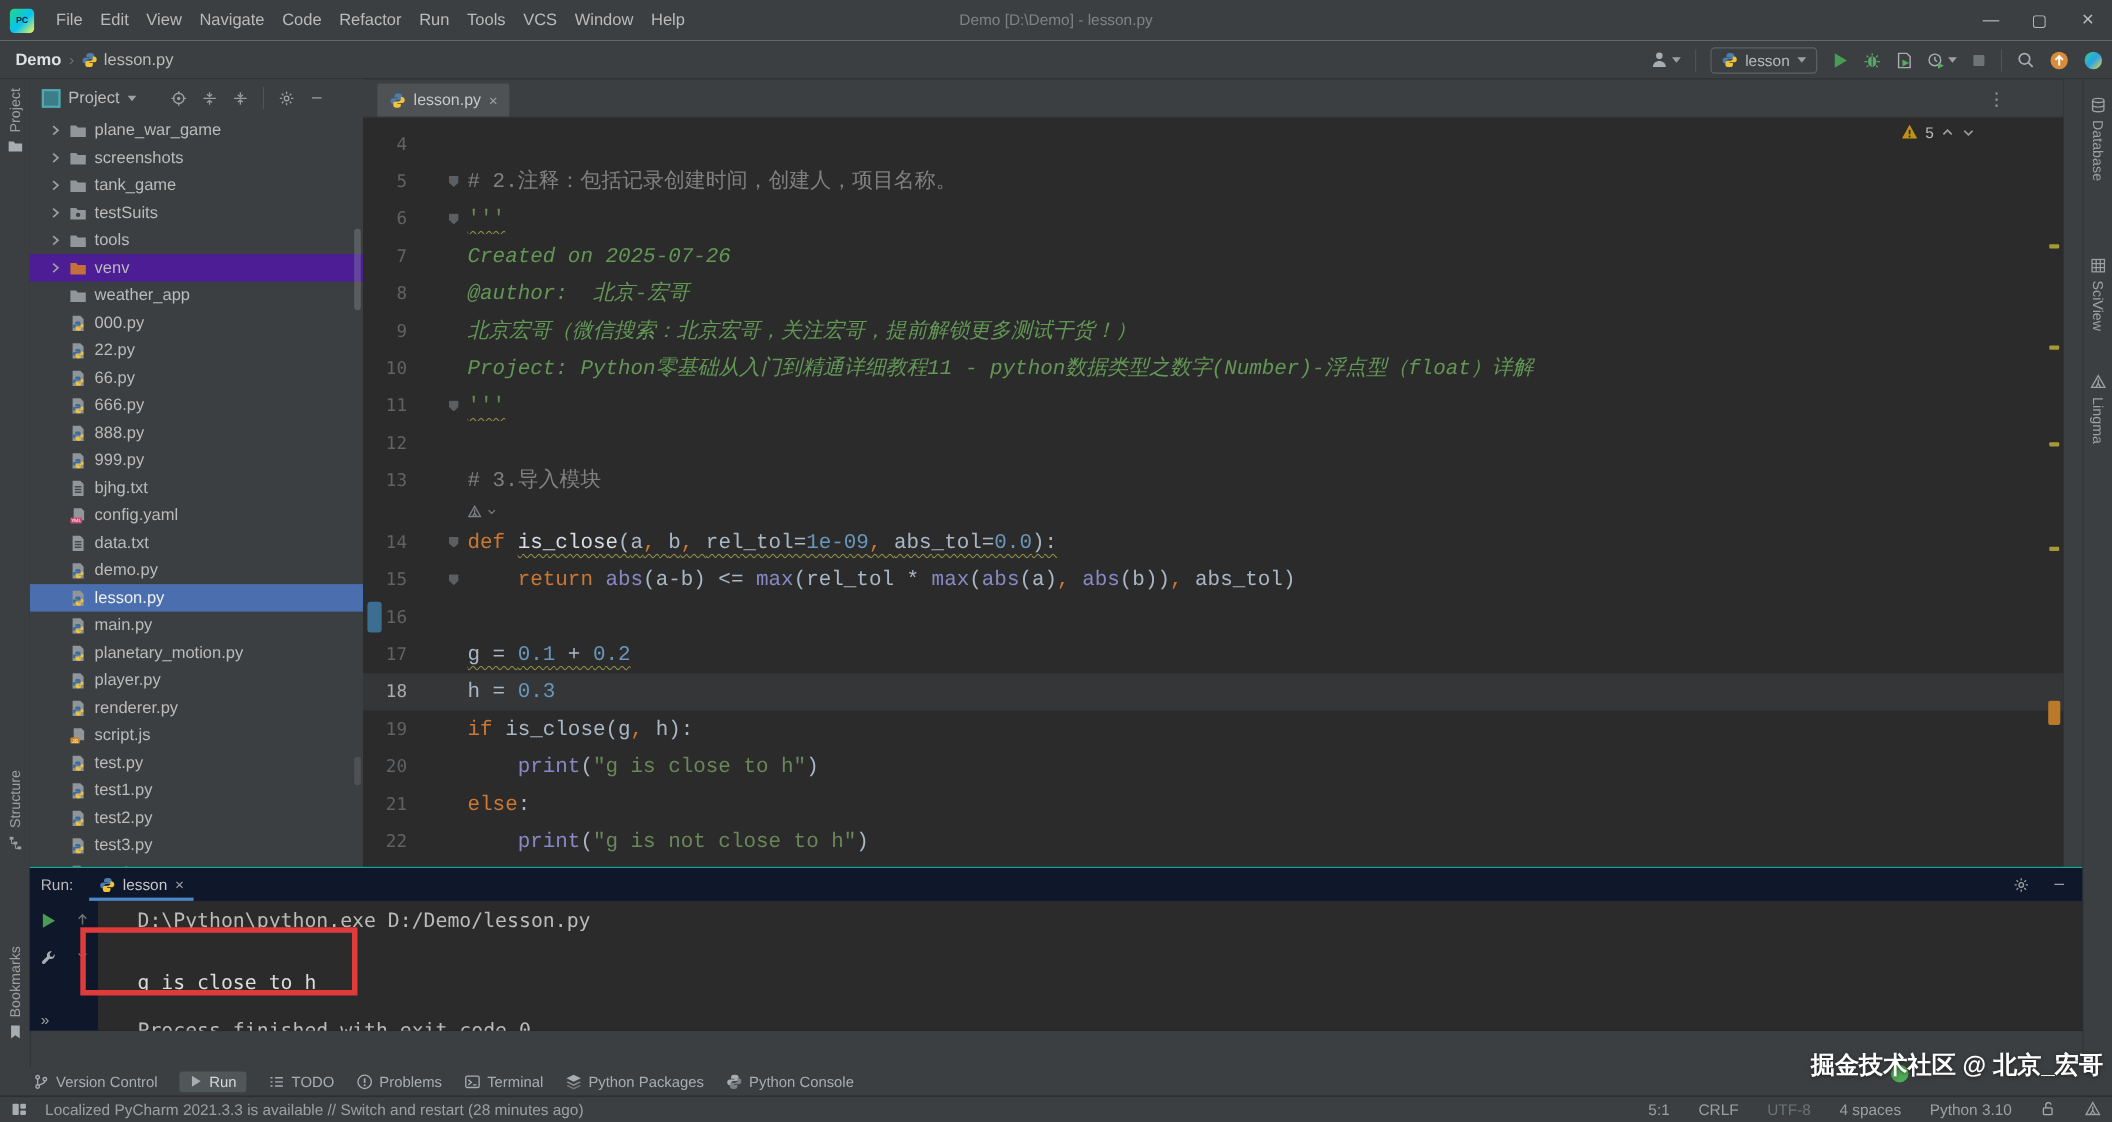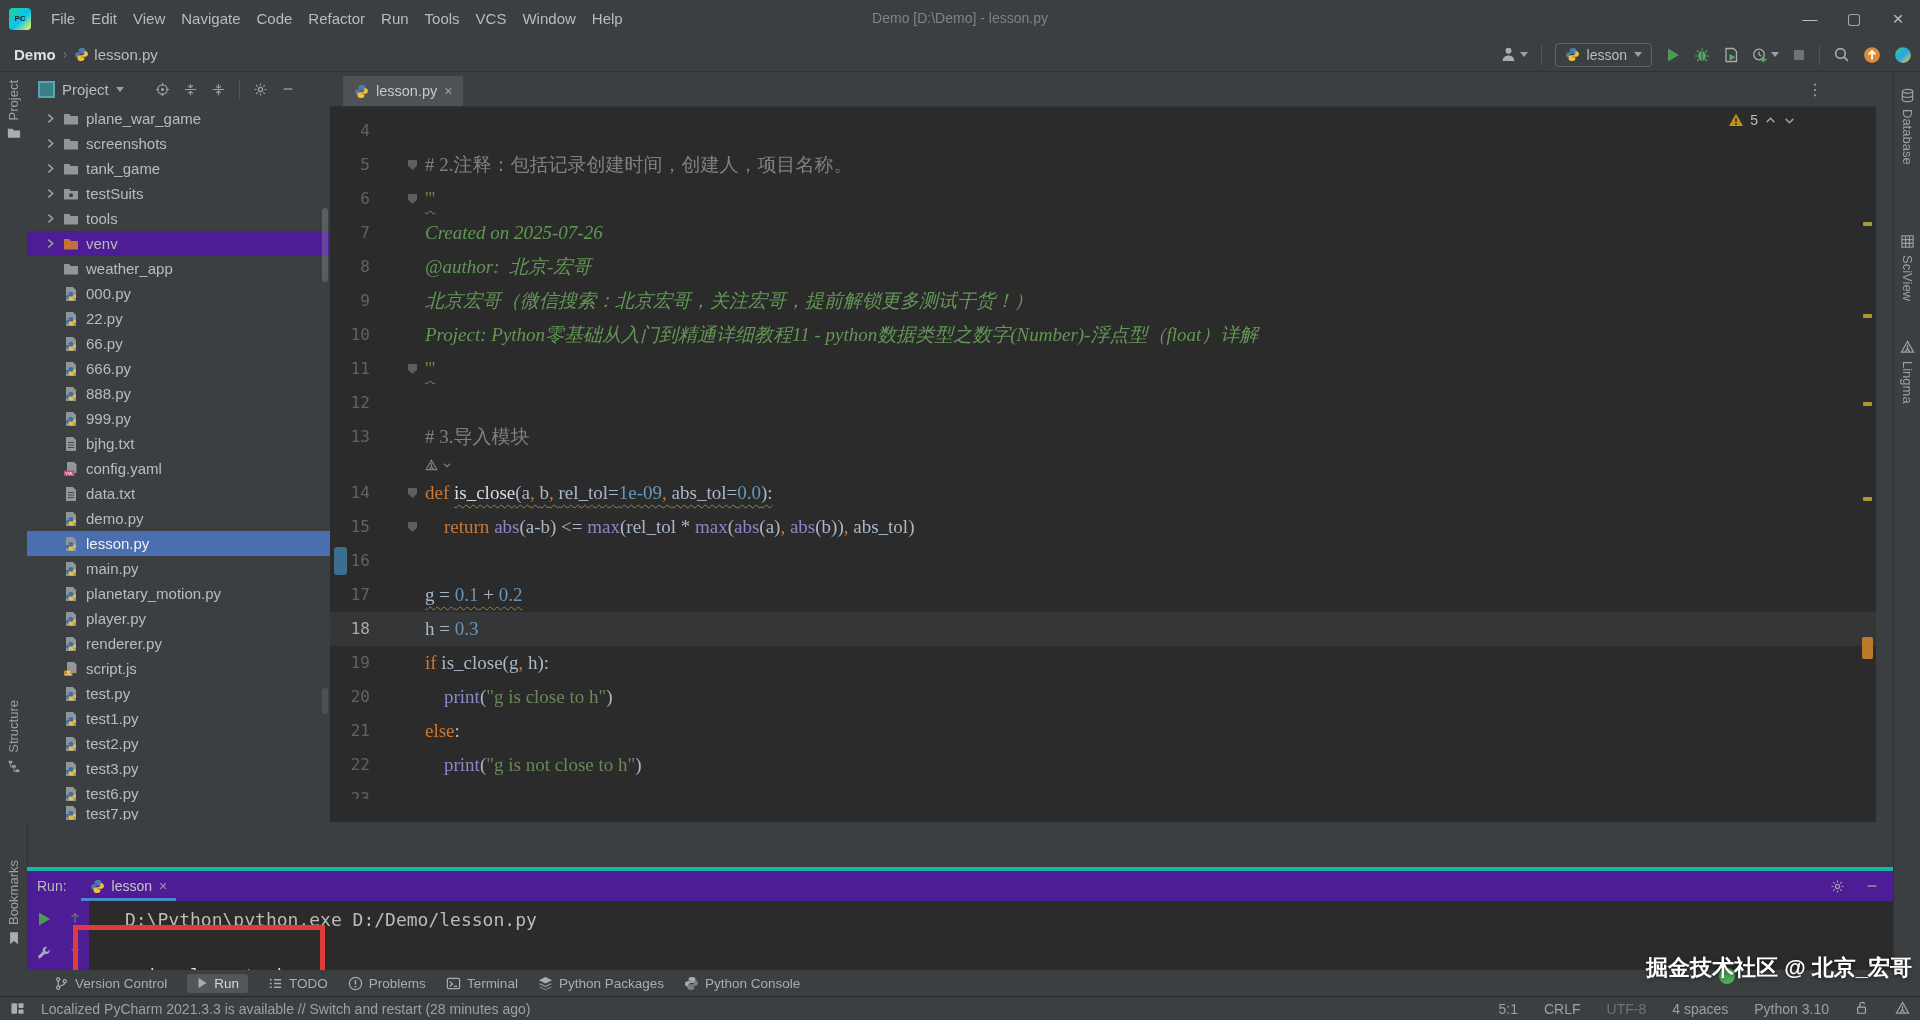--- a/index.html
+++ b/index.html
@@ -74,61 +74,61 @@
   .crow{display:flex;height:34px;align-items:center;position:relative;}
   .crow.current{background:#343638;}
   .crow.partial{height:17px;overflow:hidden;align-items:flex-start;}
   .gut{width:95px;flex:none;position:relative;height:100%;}
   .lnum{position:absolute;right:55px;top:0;width:40px;text-align:right;line-height:34px;
         font-size:16px;color:#606366;font-family:"DejaVu Sans Mono",monospace;}
   .crow.current .lnum{color:#a9abad;}
   .fold{position:absolute;left:78px;top:12px;width:9px;height:10px;background:#5c5f61;
         clip-path:polygon(0 0,100% 0,100% 58%,50% 100%,0 58%);}
   .vcsbar{position:absolute;left:4px;top:3px;width:13px;height:28px;background:#3c6e91;border-radius:3px;}
-  .ctext{font-size:19px;line-height:34px;white-space:pre;font-family:Liberation Serif, serif;text-align:center;}
+  .ctext{font-size:19px;line-height:34px;white-space:pre;font-family:Liberation Mono, monospace;text-align:center;}
   .inlay{height:22px;display:flex;align-items:center;padding-left:95px;gap:4px;}
   .tok-cm{color:#808080;}
   .tok-str{color:#6a8759;}
   .tok-strd{color:#629755;font-style:italic;}
   .tok-kw{color:#cc7832;}
   .tok-num{color:#6897bb;}
   .tok-fn{color:#8888c6;}
   .tok-pl{color:#a9b7c6;}
   .tok-cma{color:#cc7832;}
   .tok-def{color:#d8dce3;}
   .wv{text-decoration-line:underline;text-decoration-style:wavy;text-decoration-color:#8a8a45;
       text-decoration-thickness:1px;text-underline-offset:5px;text-decoration-skip-ink:none;}
   .inspect{position:absolute;right:80px;top:40px;display:flex;align-items:center;gap:6px;
            font-size:14px;color:#bbbbbb;}
   .stripe-tick{position:absolute;right:4px;width:9px;height:4px;background:#a79a35;border-radius:1px;}
   .stripe-thumb{position:absolute;right:3px;width:11px;height:22px;background:#bb7a2a;border-radius:2px;}
 
   
-  .runpanel{position:absolute;left:27px;top:867px;width:1866px;height:148px;background:#4c1d95;
-            border-top:4px solid #14b8a6;overflow:hidden;}
+  .runpanel{position:absolute;left:27px;top:788px;width:1866px;height:148px;background:#0f172a;
+            border-top:1px solid #14b8a6;overflow:hidden;}
   .run-head{height:30px;display:flex;align-items:center;position:relative;}
   .run-label{margin-left:10px;font-size:14px;color:#bbbbbb;}
   .run-tab{margin-left:14px;height:100%;display:flex;align-items:center;gap:7px;padding:0 9px;
            font-size:14px;color:#c6c8ca;position:relative;}
   .run-tab .ul{position:absolute;left:0;bottom:0;height:3px;width:100%;background:#4a88c7;}
   .run-head-icons{position:absolute;right:14px;top:0;height:30px;display:flex;align-items:center;gap:20px;}
   .run-tools{position:absolute;left:0;top:30px;bottom:0;width:34px;display:flex;flex-direction:column;
              align-items:center;padding-top:10px;gap:18px;box-sizing:border-box;}
   .run-gut{position:absolute;left:34px;top:30px;bottom:0;width:28px;display:flex;flex-direction:column;
            align-items:center;padding-top:10px;gap:16px;box-sizing:border-box;}
   .run-expand{position:absolute;bottom:2px;font-size:14px;color:#9da0a3;letter-spacing:-1px;}
   .console{position:absolute;left:62px;top:30px;right:0;bottom:0;background:#2b2b2b;
            font-family:"DejaVu Sans Mono",monospace;font-size:18px;color:#bbbbbb;}
   .cline{position:absolute;left:36px;white-space:pre;}
   .redbox{position:absolute;left:46px;top:54px;width:252px;height:62px;border:5px solid #df3b3b;
           box-sizing:border-box;}
 
   
   .bottombar{position:absolute;left:0;top:970px;width:1920px;height:26px;background:#3c3f41;
-             display:flex;align-items:center;padding-left:54px;gap:20px;box-sizing:border-box;}
+             display:flex;align-items:center;padding-left:30px;gap:20px;box-sizing:border-box;}
   .bitem{display:flex;align-items:center;gap:6px;font-size:13.5px;color:#a8adb2;}
   .bitem.active{background:#515658;border-radius:3px;padding:2px 9px;color:#d6d8da;}
 
   
   .statusbar{position:absolute;left:0;top:996px;width:1920px;height:24px;background:#3c3f41;
              border-top:1px solid #282828;display:flex;align-items:center;box-sizing:border-box;
              padding:0 10px;font-size:14px;color:#9da0a3;}
   .stat-msg{margin-left:16px;}
   .stat-right{margin-left:auto;display:flex;align-items:flex-start;gap:26px;}
   .stat-right .dim{color:#6e7376;}

